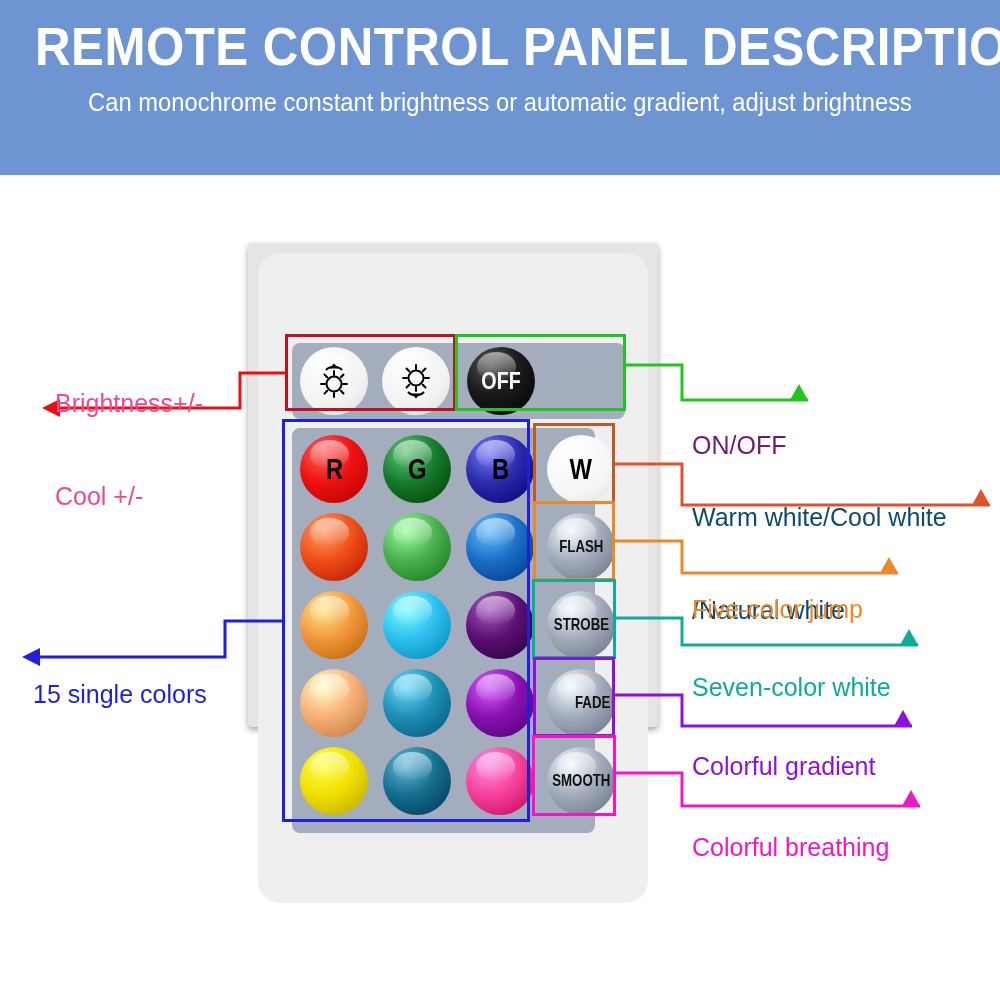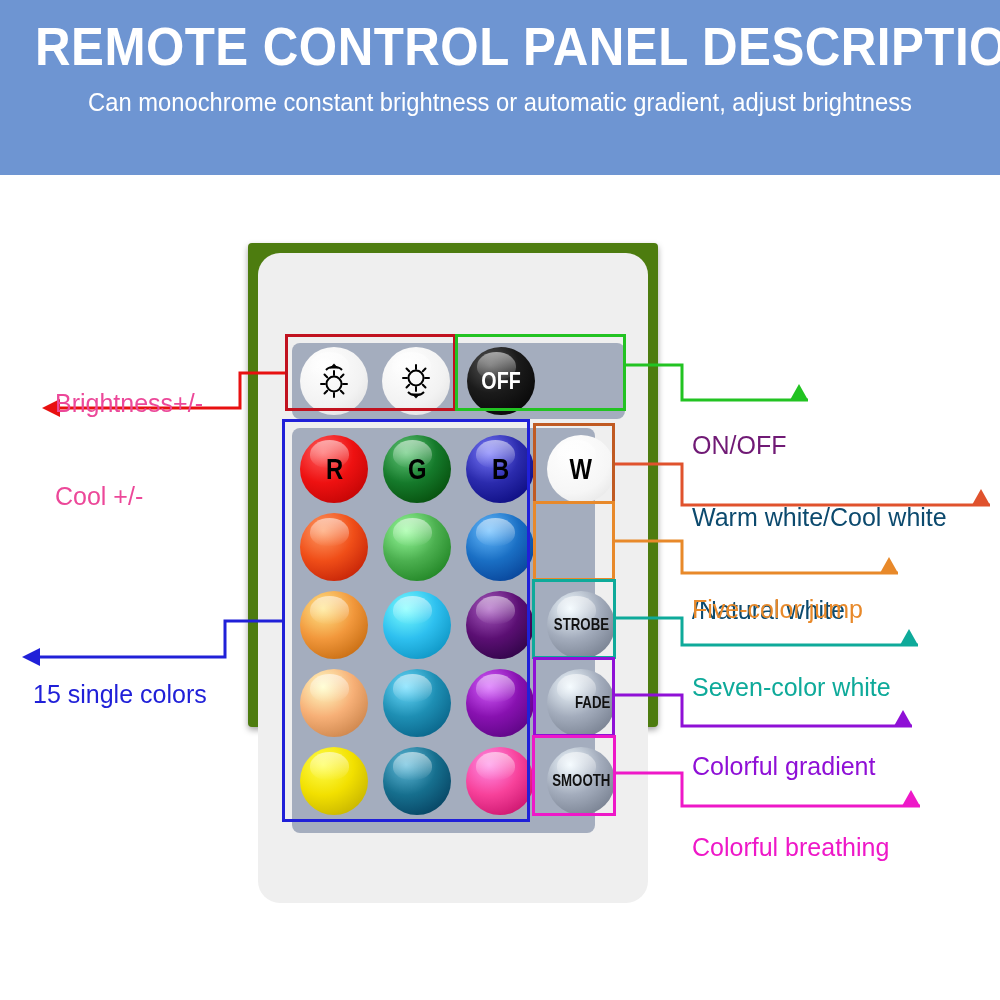--- a/index.html
+++ b/index.html
@@ -40,21 +40,21 @@
     color: #ffffff;
     font-weight: 400;
     transform: scaleX(0.95);
   }
 
   
   #remote {
     position: absolute;
     left: 248px; top: 243px;
     width: 410px; height: 484px;
-    background: #4d7c0f;
+    background: #e5e5e5;
     border-radius: 4px;
     box-shadow: 0 3px 6px rgba(0,0,0,0.35);
   }
   #remote-face {
     position: absolute;
     left: 10px; top: 10px;
     width: 390px; height: 650px;
     background: #efefef;
     border-radius: 22px;
   }
@@ -200,20 +200,23 @@
         <div class="btn" style="left: 174px; top: 240px; width: 68px; height: 68px; background: radial-gradient(circle at 34% 26%, rgb(214, 95, 254) 0%, rgb(136, 17, 176) 45%, rgb(74, 0, 114) 100%);"></div>
         <div class="btn" style="left: 8px; top: 318px; width: 68px; height: 68px; background: radial-gradient(circle at 34% 26%, rgb(255, 255, 78) 0%, rgb(242, 224, 0) 45%, rgb(180, 162, 0) 100%);"></div>
         <div class="btn" style="left: 91px; top: 318px; width: 68px; height: 68px; background: radial-gradient(circle at 34% 26%, rgb(100, 189, 220) 0%, rgb(22, 111, 142) 45%, rgb(0, 49, 80) 100%);"></div>
         <div class="btn" style="left: 174px; top: 318px; width: 68px; height: 68px; background: radial-gradient(circle at 34% 26%, rgb(255, 143, 232) 0%, rgb(247, 65, 154) 45%, rgb(185, 3, 92) 100%);"></div>
       </div>
 
     <div id="fn-column" style="position:absolute; left:284px; top:176px; width:84px; height:403px;">
         <div class="btn" style="left: 5px; top: 6px; width: 68px; height: 68px; background: radial-gradient(circle at 36% 28%, rgb(255, 255, 255) 0%, rgb(246, 246, 246) 60%, rgb(222, 222, 222) 100%);">
           <span class="btn-label" style="font-size: 29px; color: rgb(0, 0, 0);">W</span>
         </div>
+        <div class="btn" style="left: 5px; top: 84px; width: 68px; height: 68px; background: radial-gradient(circle at 34% 26%, rgb(241, 250, 255) 0%, rgb(163, 172, 188) 45%, rgb(101, 110, 126) 100%);">
+          <span class="fn-label" style="color: rgb(17, 17, 17);">FLASH</span>
+        </div>
         <div class="btn" style="left: 5px; top: 162px; width: 68px; height: 68px; background: radial-gradient(circle at 34% 26%, rgb(241, 250, 255) 0%, rgb(163, 172, 188) 45%, rgb(101, 110, 126) 100%);">
           <span class="fn-label" style="color: rgb(17, 17, 17);">STROBE</span>
         </div>
         <div class="btn" style="left: 5px; top: 240px; width: 68px; height: 68px; background: radial-gradient(circle at 34% 26%, rgb(241, 250, 255) 0%, rgb(163, 172, 188) 45%, rgb(101, 110, 126) 100%); justify-content: flex-end;">
           <span class="fn-label" style="color: rgb(17, 17, 17);">FADE</span>
         </div>
         <div class="btn" style="left: 5px; top: 318px; width: 68px; height: 68px; background: radial-gradient(circle at 34% 26%, rgb(241, 250, 255) 0%, rgb(163, 172, 188) 45%, rgb(101, 110, 126) 100%);">
           <span class="fn-label" style="color: rgb(17, 17, 17);">SMOOTH</span>
         </div>
       </div>

